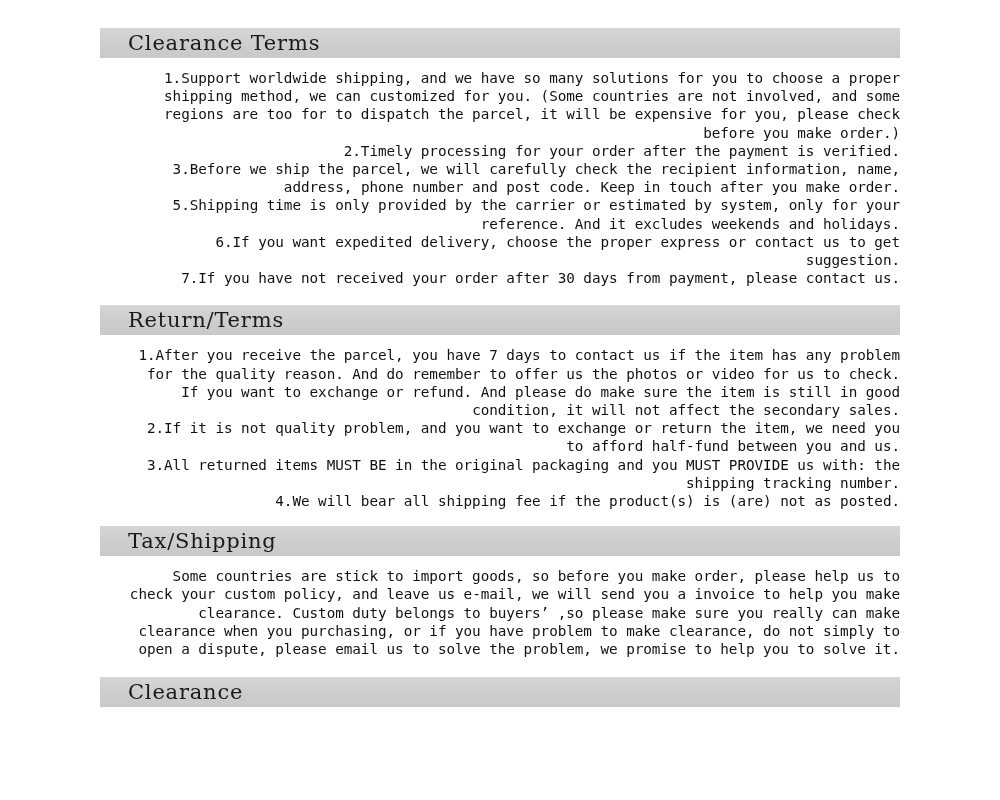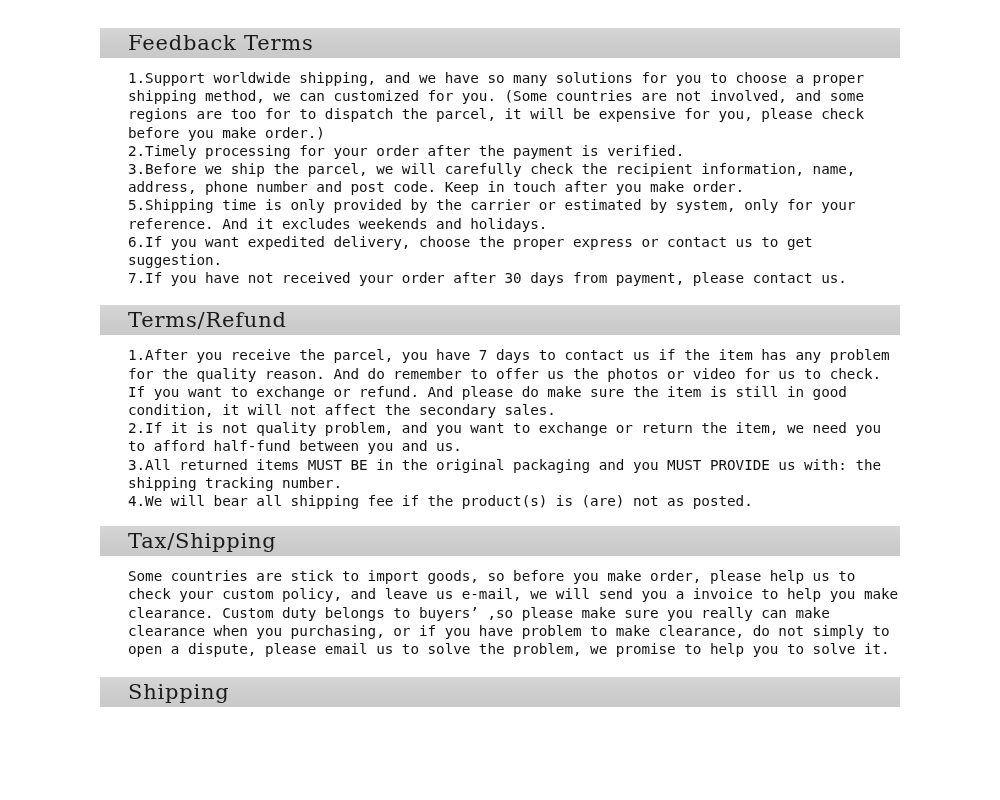--- a/index.html
+++ b/index.html
@@ -48,66 +48,67 @@
     white-space: pre;
   }
   .section-body {
     padding: 11px 0 0 28px;
     font-family: "DejaVu Sans Mono", monospace;
     font-size: 14.3px;
     line-height: 18.2px;
     color: #111111;
     white-space: pre-wrap;
     letter-spacing: -0.05px;
+    text-align: right;
   }
   .spacer-1 { height: 18px; }
   .spacer-2 { height: 16px; }
   .spacer-3 { height: 19px; }
 </style>
 </head>
 <body>
 
 <div class="page">
   <div class="doc">
 
     <div class="section">
       <div class="section-header">
-        <span class="section-header-title">Feedback Terms</span>
+        <span class="section-header-title">Clearance Terms</span>
       </div>
       <div class="section-body">1.Support worldwide shipping, and we have so many solutions for you to choose a proper shipping method, we can customized for you. (Some countries are not involved, and some regions are too for to dispatch the parcel, it will be expensive for you, please check before you make order.)
 2.Timely processing for your order after the payment is verified.
 3.Before we ship the parcel, we will carefully check the recipient information, name, address, phone number and post code. Keep in touch after you make order.
 5.Shipping time is only provided by the carrier or estimated by system, only for your reference. And it excludes weekends and holidays.
 6.If you want expedited delivery, choose the proper express or contact us to get suggestion.
 7.If you have not received your order after 30 days from payment, please contact us.</div>
     </div>
 
     <div class="spacer-1"></div>
 
     <div class="section">
       <div class="section-header">
-        <span class="section-header-title">Terms/Refund</span>
+        <span class="section-header-title">Return/Terms</span>
       </div>
       <div class="section-body">1.After you receive the parcel, you have 7 days to contact us if the item has any problem for the quality reason. And do remember to offer us the photos or video for us to check. If you want to exchange or refund. And please do make sure the item is still in good condition, it will not affect the secondary sales.
 2.If it is not quality problem, and you want to exchange or return the item, we need you to afford half-fund between you and us.
 3.All returned items MUST BE in the original packaging and you MUST PROVIDE us with: the shipping tracking number.
 4.We will bear all shipping fee if the product(s) is (are) not as posted.</div>
     </div>
 
     <div class="spacer-2"></div>
 
     <div class="section">
       <div class="section-header">
         <span class="section-header-title">Tax/Shipping</span>
       </div>
       <div class="section-body">Some countries are stick to import goods, so before you make order, please help us to check your custom policy, and leave us e-mail, we will send you a invoice to help you make clearance. Custom duty belongs to buyers’ ,so please make sure you really can make clearance when you purchasing, or if you have problem to make clearance, do not simply to open a dispute, please email us to solve the problem, we promise to help you to solve it.</div>
     </div>
 
     <div class="spacer-3"></div>
 
     <div class="section">
       <div class="section-header">
-        <span class="section-header-title">Shipping</span>
+        <span class="section-header-title">Clearance</span>
       </div>
     </div>
 
   </div>
 </div>
 
 </body></html>

